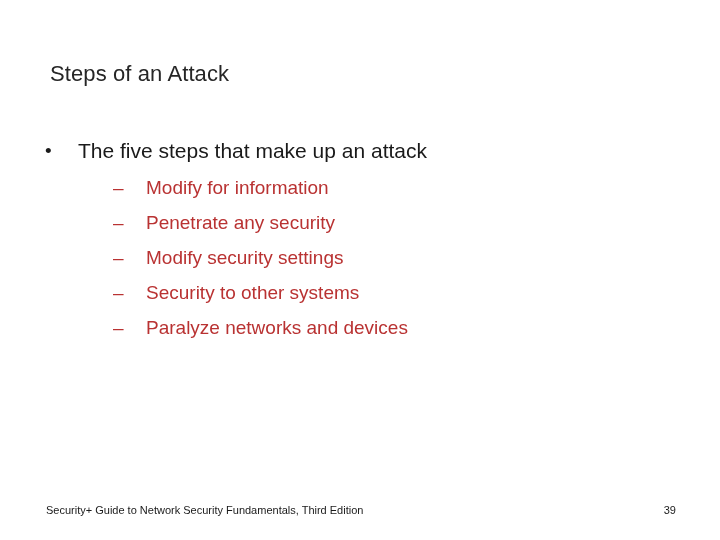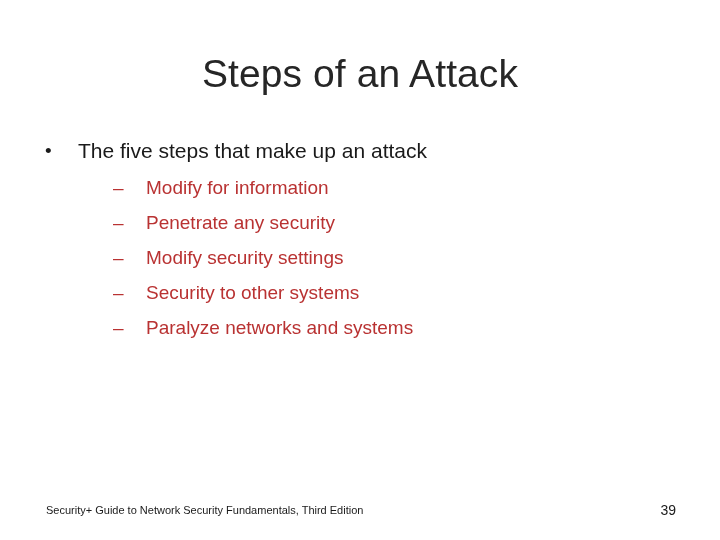--- a/index.html
+++ b/index.html
@@ -18,22 +18,21 @@
     width: 720px;
     height: 540px;
     background: #ffffff;
     box-sizing: border-box;
   }
   .slide-title {
     position: absolute;
     top: 56px;
     left: 50px;
     width: 620px;
-    text-align: center;
-    font-size: 39px;
+    font-size: 22px;
     line-height: 36px;
     color: #262626;
     font-weight: normal;
     letter-spacing: 0.1px;
     white-space: nowrap;
   }
   .body-content {
     position: absolute;
     top: 136px;
     left: 40px;
@@ -87,21 +86,21 @@
     top: 503px;
     font-size: 11px;
     line-height: 14px;
     color: #1a1a1a;
     white-space: nowrap;
   }
   .page-number {
     position: absolute;
     right: 44px;
     top: 503px;
-    font-size: 14px;
+    font-size: 11px;
     line-height: 14px;
     color: #1a1a1a;
     text-align: right;
   }
 </style>
 </head>
 <body>
 
 <div class="slide">
 
@@ -125,21 +124,21 @@
           <li class="level2-item">
             <span class="dash-mark">–</span>
             <span class="level2-text">Modify security settings</span>
           </li>
           <li class="level2-item">
             <span class="dash-mark">–</span>
             <span class="level2-text">Security to other systems</span>
           </li>
           <li class="level2-item">
             <span class="dash-mark">–</span>
-            <span class="level2-text">Paralyze networks and systems</span>
+            <span class="level2-text">Paralyze networks and devices</span>
           </li>
         </ul>
       </li>
     </ul>
   </div>
 
   <div class="footer">Security+ Guide to Network Security Fundamentals, Third Edition</div>
 
   <div class="page-number">39</div>
 

